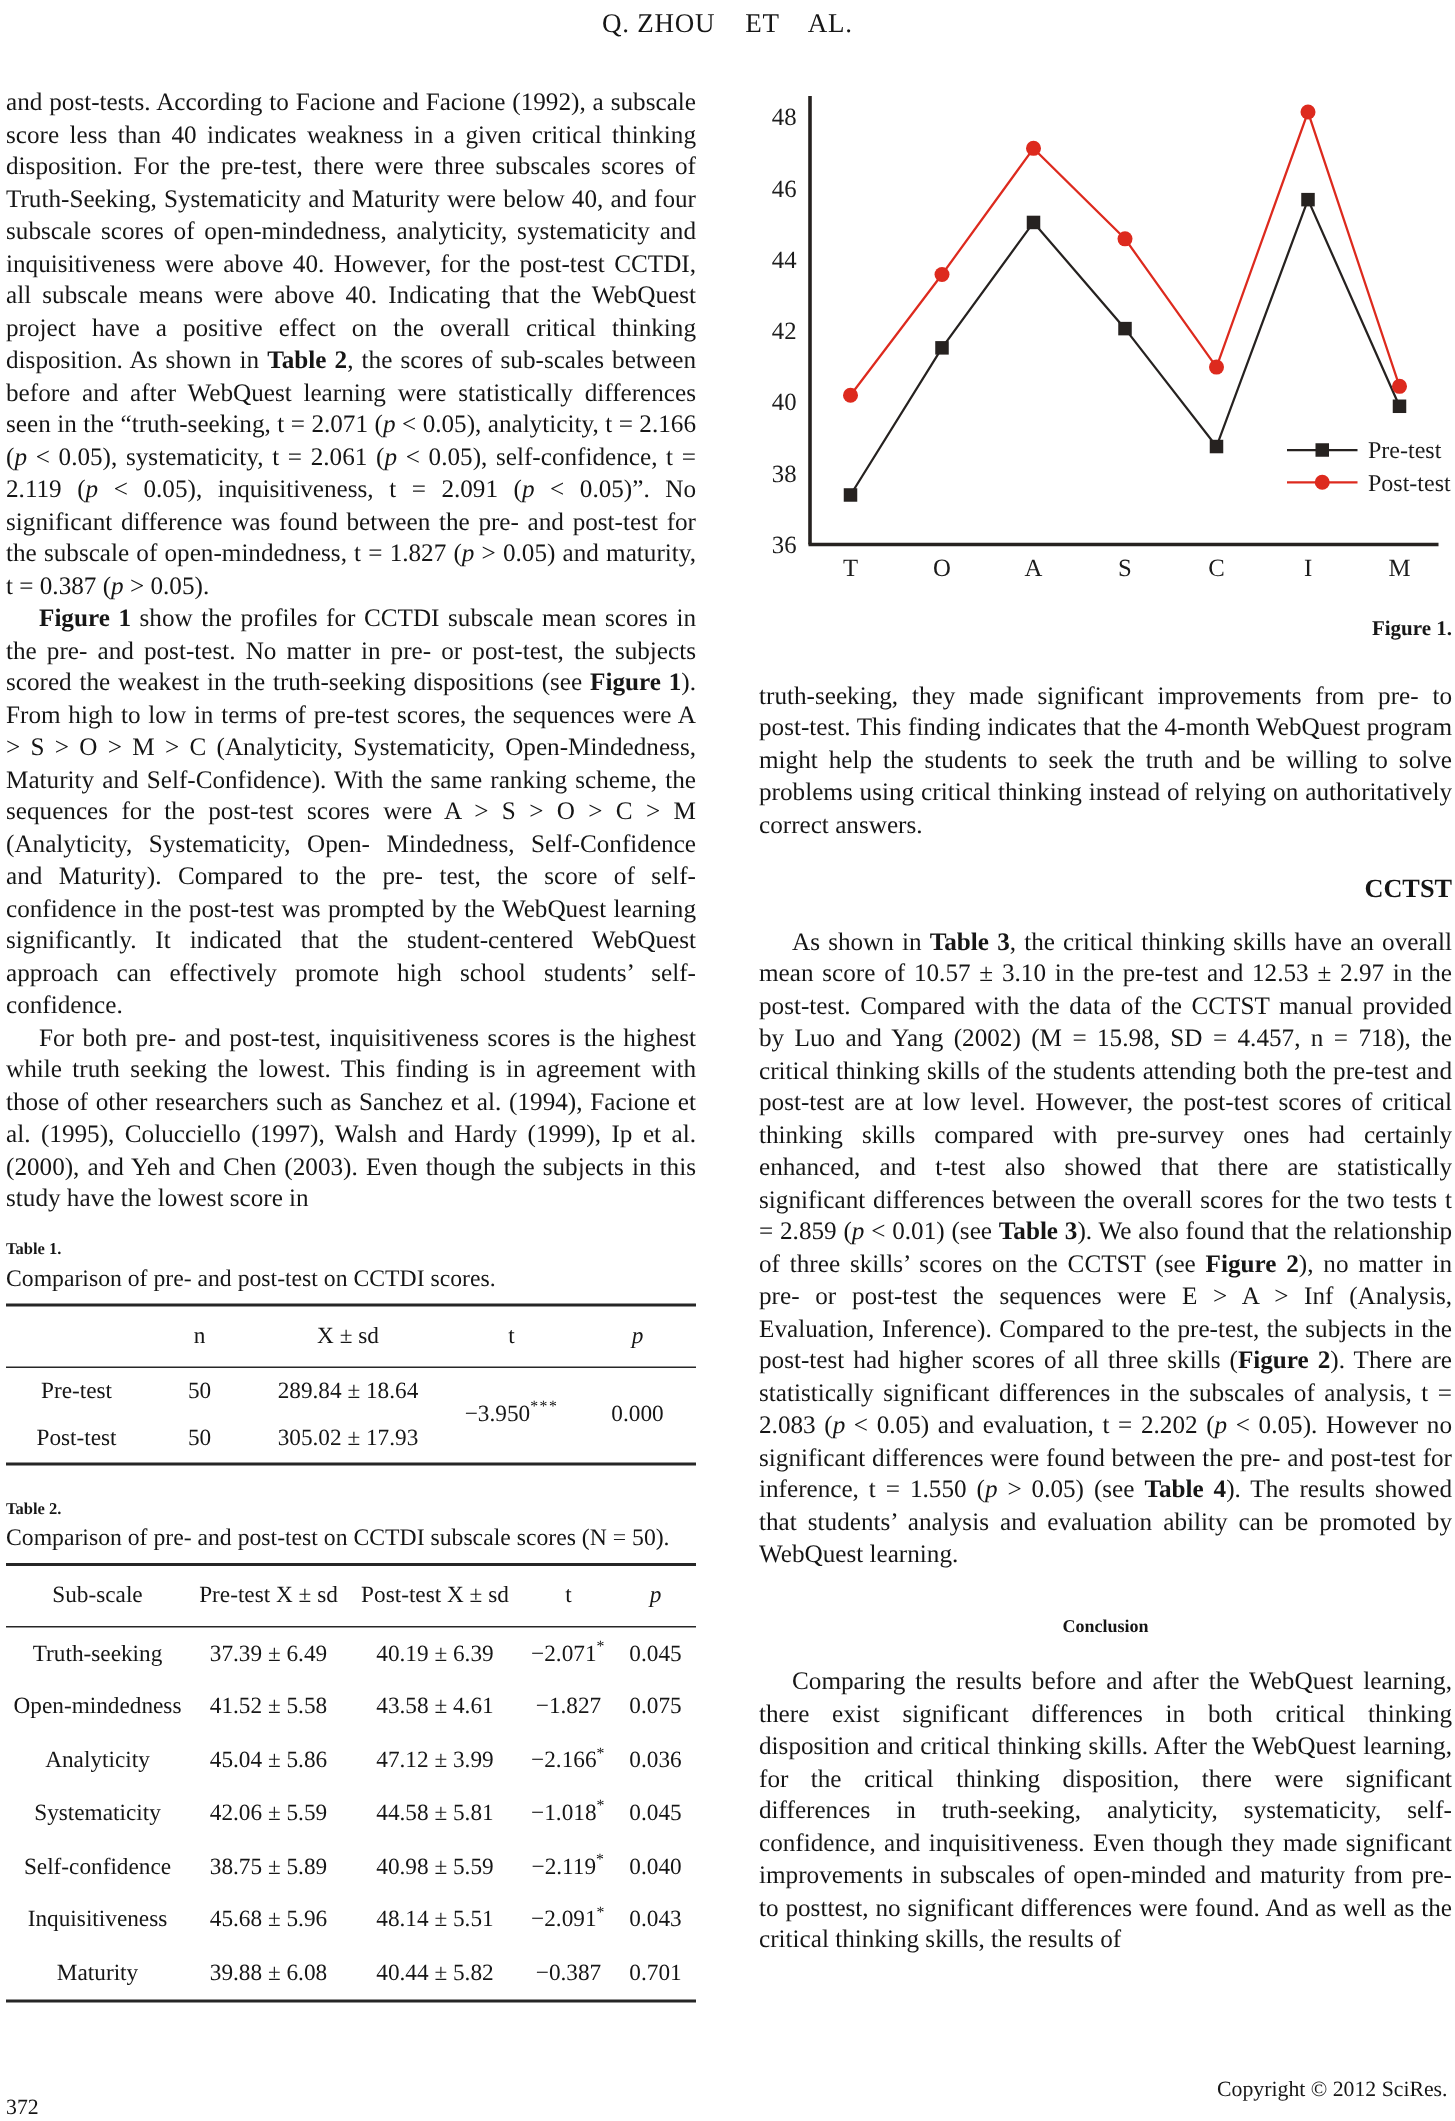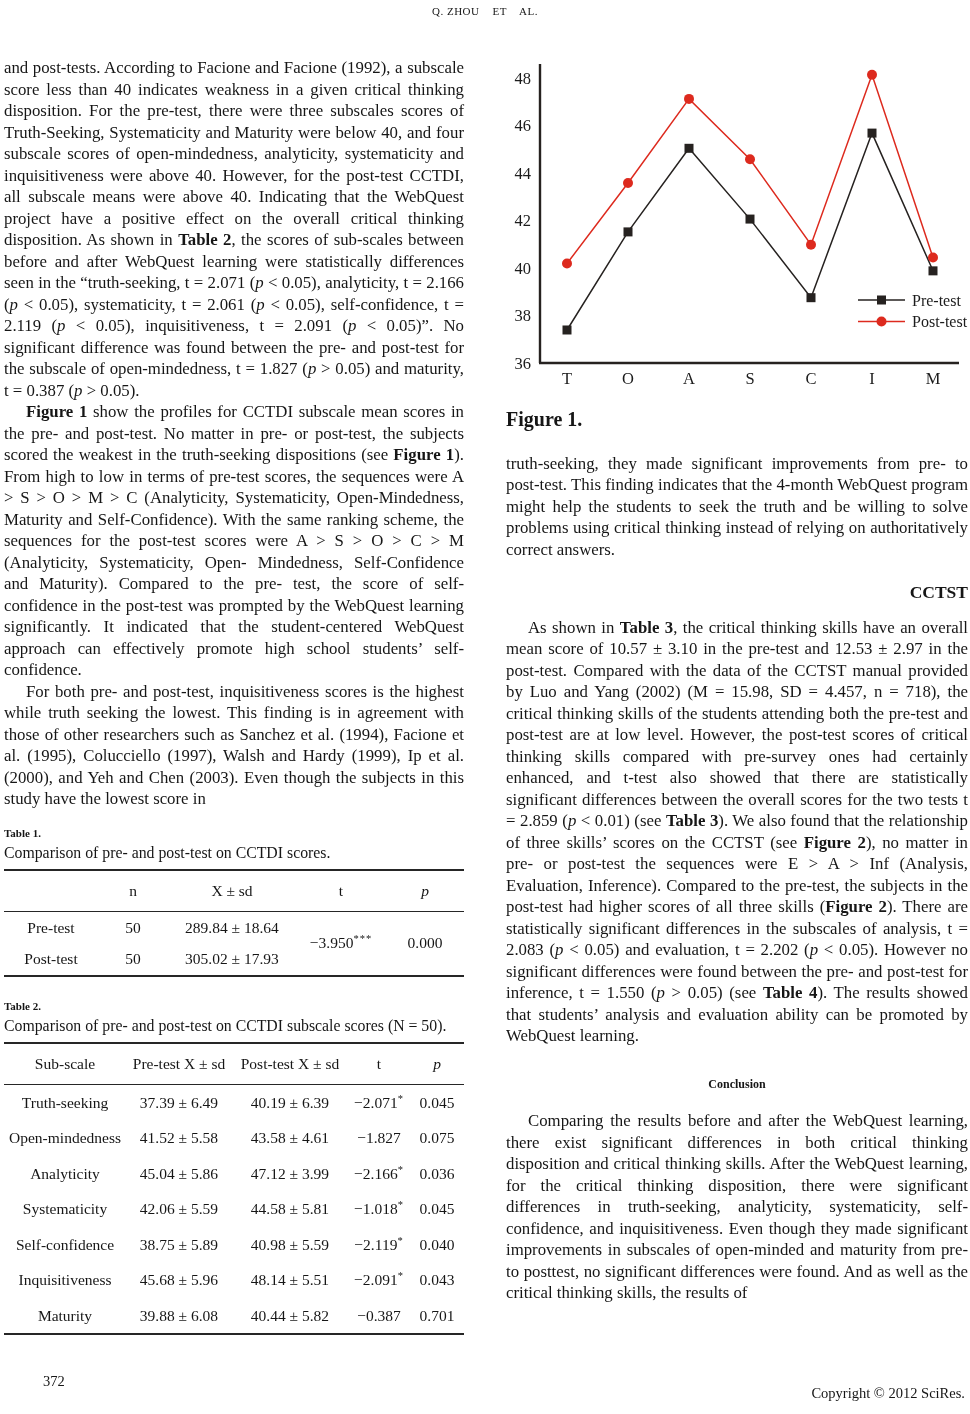--- a/index.html
+++ b/index.html
@@ -2,49 +2,49 @@
 <html><head>
 <meta charset="utf-8">
 <style>
   html,body { margin:0; padding:0; background:#ffffff; }
   .page {
     position:relative; width:970px; height:1414px; background:#ffffff;
     font-family:"Liberation Serif", serif; color:#161616; overflow:hidden;
   }
   .running-head {
     position:absolute; top:5px; left:0; right:0; text-align:center;
-    font-size:11px; white-space:pre; letter-spacing:0.5px;
+    font-size:18px; white-space:pre; letter-spacing:0.5px;
   }
   .col { position:absolute; font-size:16.8px; line-height:21.5px; text-align:justify; }
   .col-left  { left:4px;  top:57px; width:460px; }
   .col-right { left:506px; top:50px; width:462px; }
   p.body { margin:0; }
   p.indent { text-indent:22px; }
   .b { font-weight:bold; }
   .i { font-style:italic; }
 
   .heading-sub { font-size:17.5px; font-weight:bold; text-align:right; margin:22px 0 13px 0; }
   .heading-center { font-size:12px; font-weight:bold; text-align:center; margin:27px 0 15px 0; }
 
   figure { margin:0; }
   .figure-caption { margin-top:13px; font-size:13.8px; line-height:17.3px; text-align:justify; }
-  .cap-label { display:block; font-weight:bold; font-size:20px; margin-bottom:2px; text-align:left; }
+  .cap-label { display:block; font-weight:bold; font-size:14px; margin-bottom:2px; text-align:right; }
 
   .table-block { margin-top:13px; }
   .tbl-caption-label { font-weight:bold; font-size:11px; line-height:20px; }
   .tbl-caption-text  { font-size:15.8px; line-height:19.5px; text-align:left; margin:0 0 7px 0; }
   table.paper { border-collapse:collapse; width:460px; table-layout:fixed; font-size:15.5px;
                 border-bottom:2px solid #262626; }
   table.paper thead tr { border-top:2px solid #262626; border-bottom:1px solid #262626; }
   table.paper th { font-weight:normal; text-align:center; padding:9px 2px; }
   table.paper td { text-align:center; padding:7px 2px; }
   table.paper.t1 td { padding:5px 2px; }
   sup.star { font-size:10.5px; vertical-align:super; line-height:0; letter-spacing:1px; }
 
-  .footer-left  { position:absolute; left:4px;  bottom:24px; font-size:14.5px;margin-left:39px; }
+  .footer-left  { position:absolute; left:4px;  bottom:0; font-size:14.5px; }
   .footer-right { position:absolute; right:5px; bottom:12px; font-size:14.5px; }
 
   svg text { font-family:"Liberation Serif", serif; fill:#1c1c1c; }
 </style>
 </head>
 <body>
 
 <div class="page">
 
   <div class="running-head">Q. ZHOU    ET    AL.</div>

